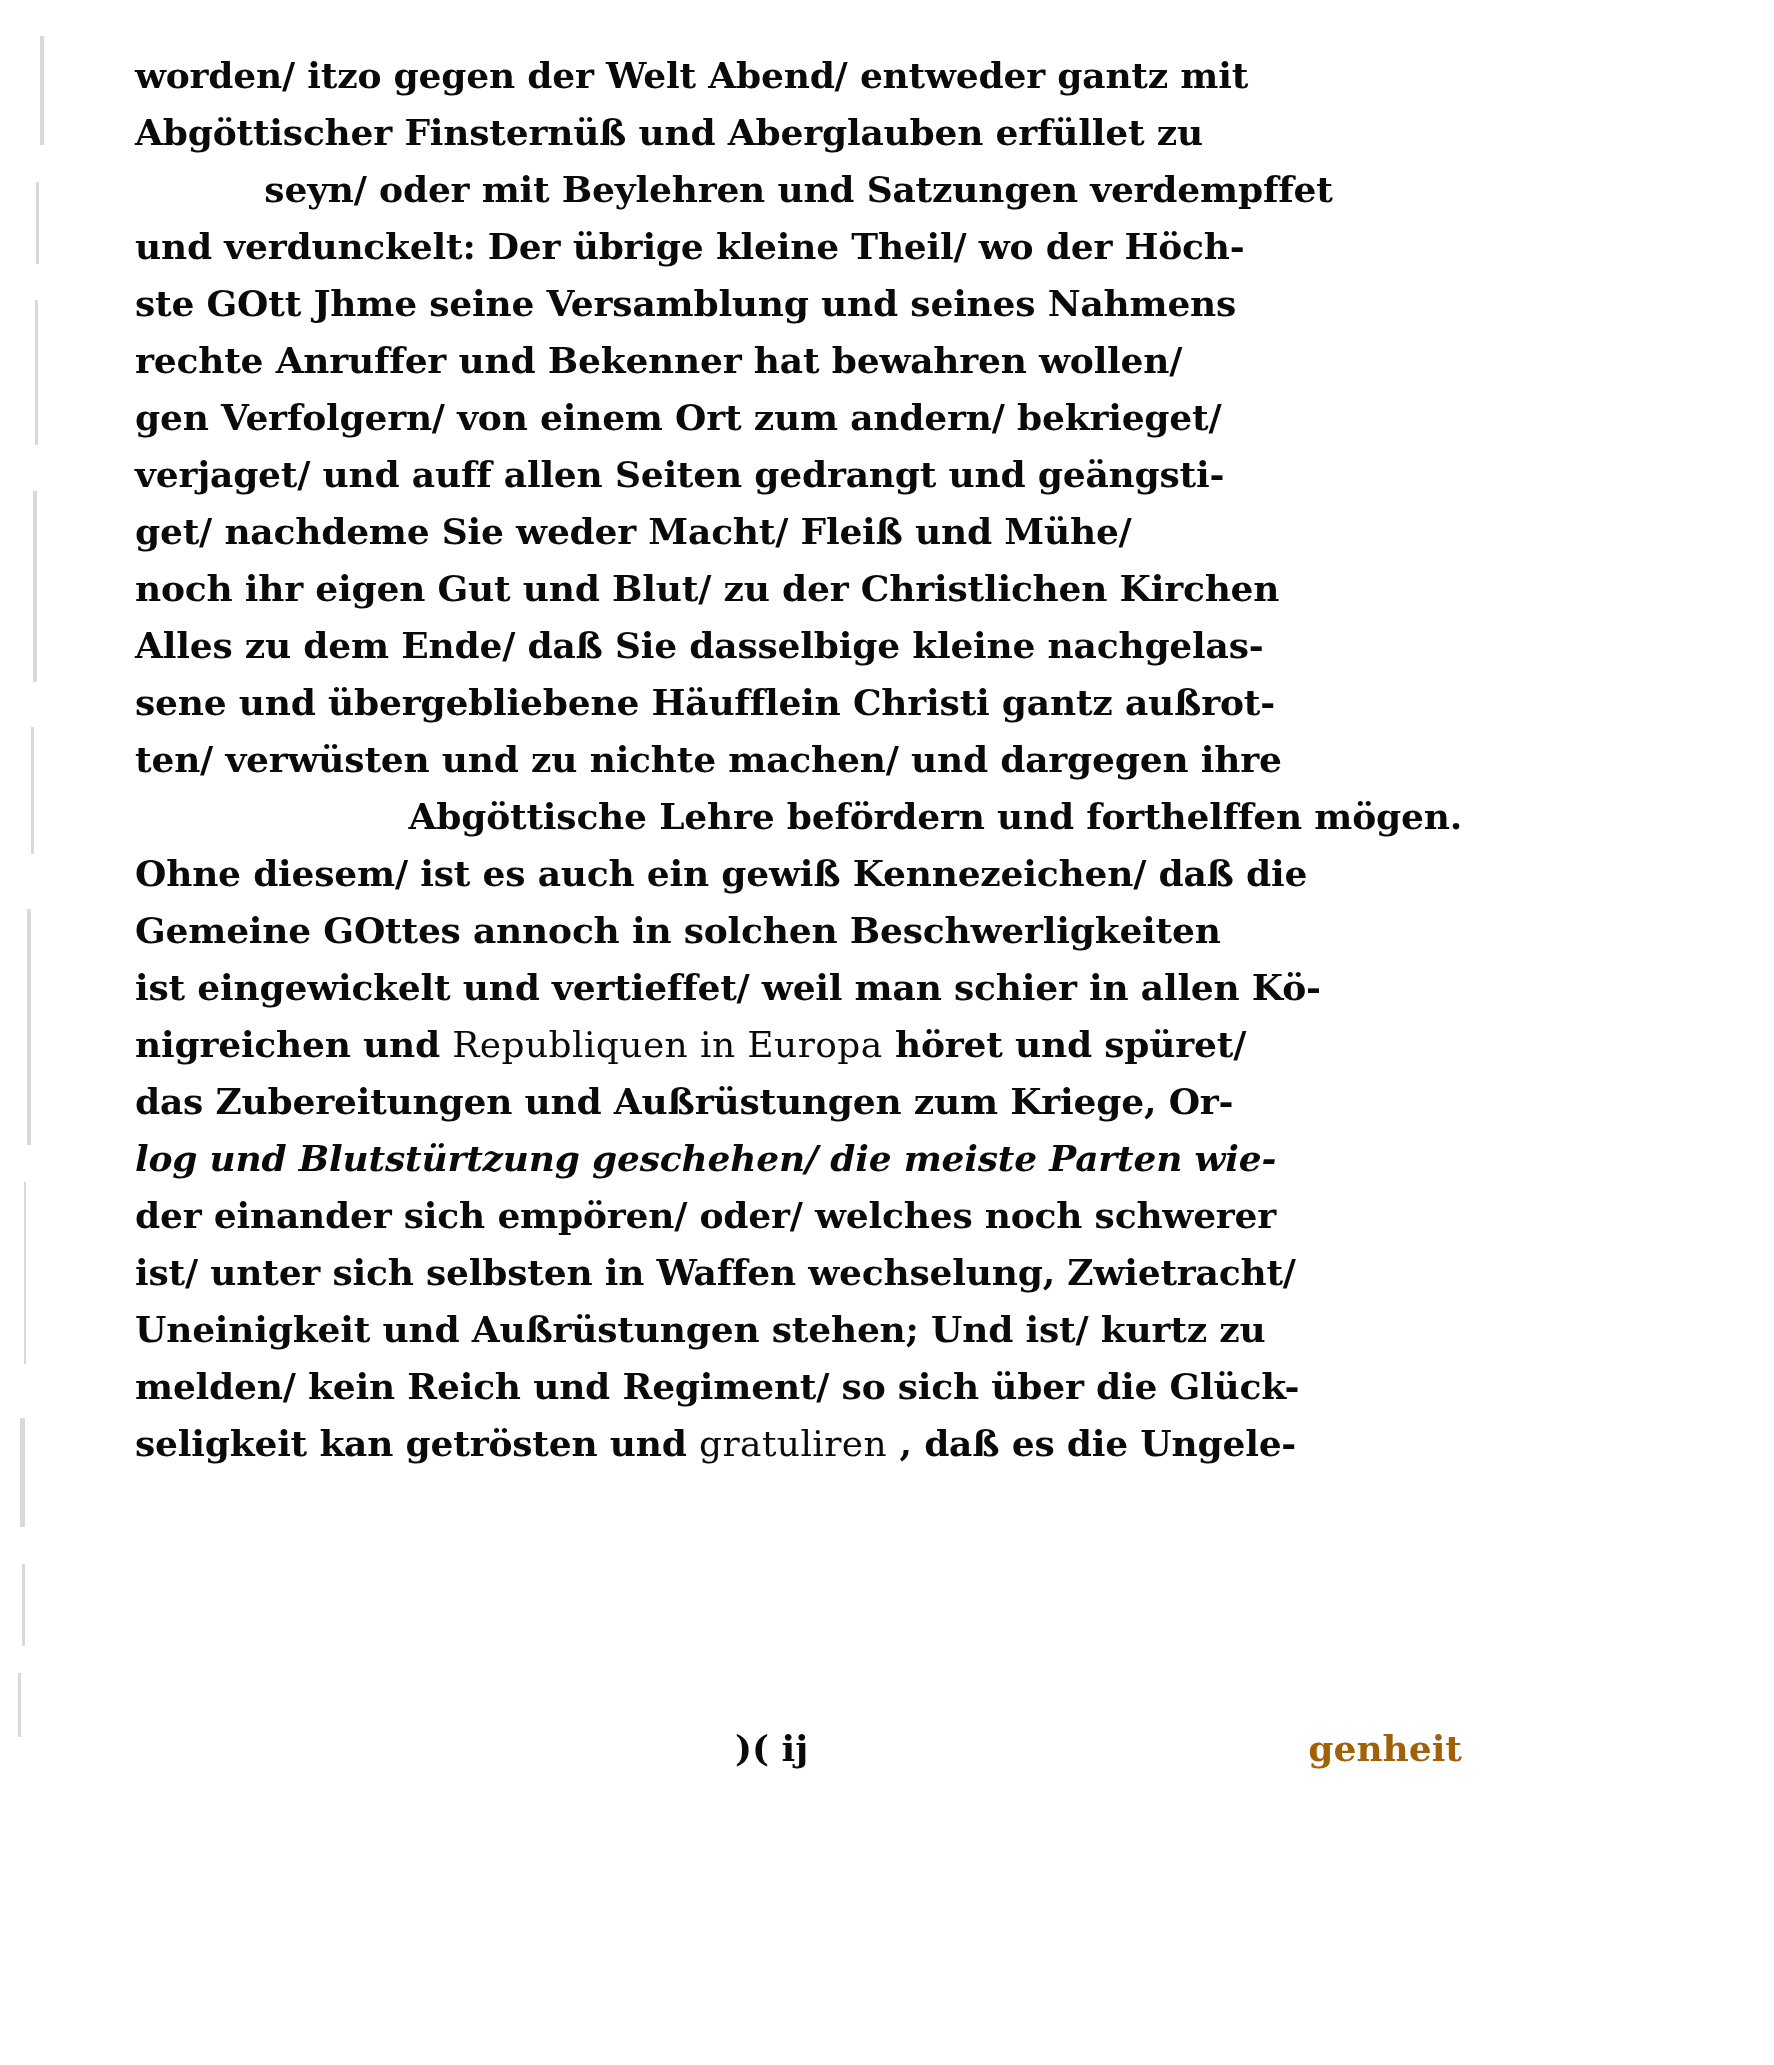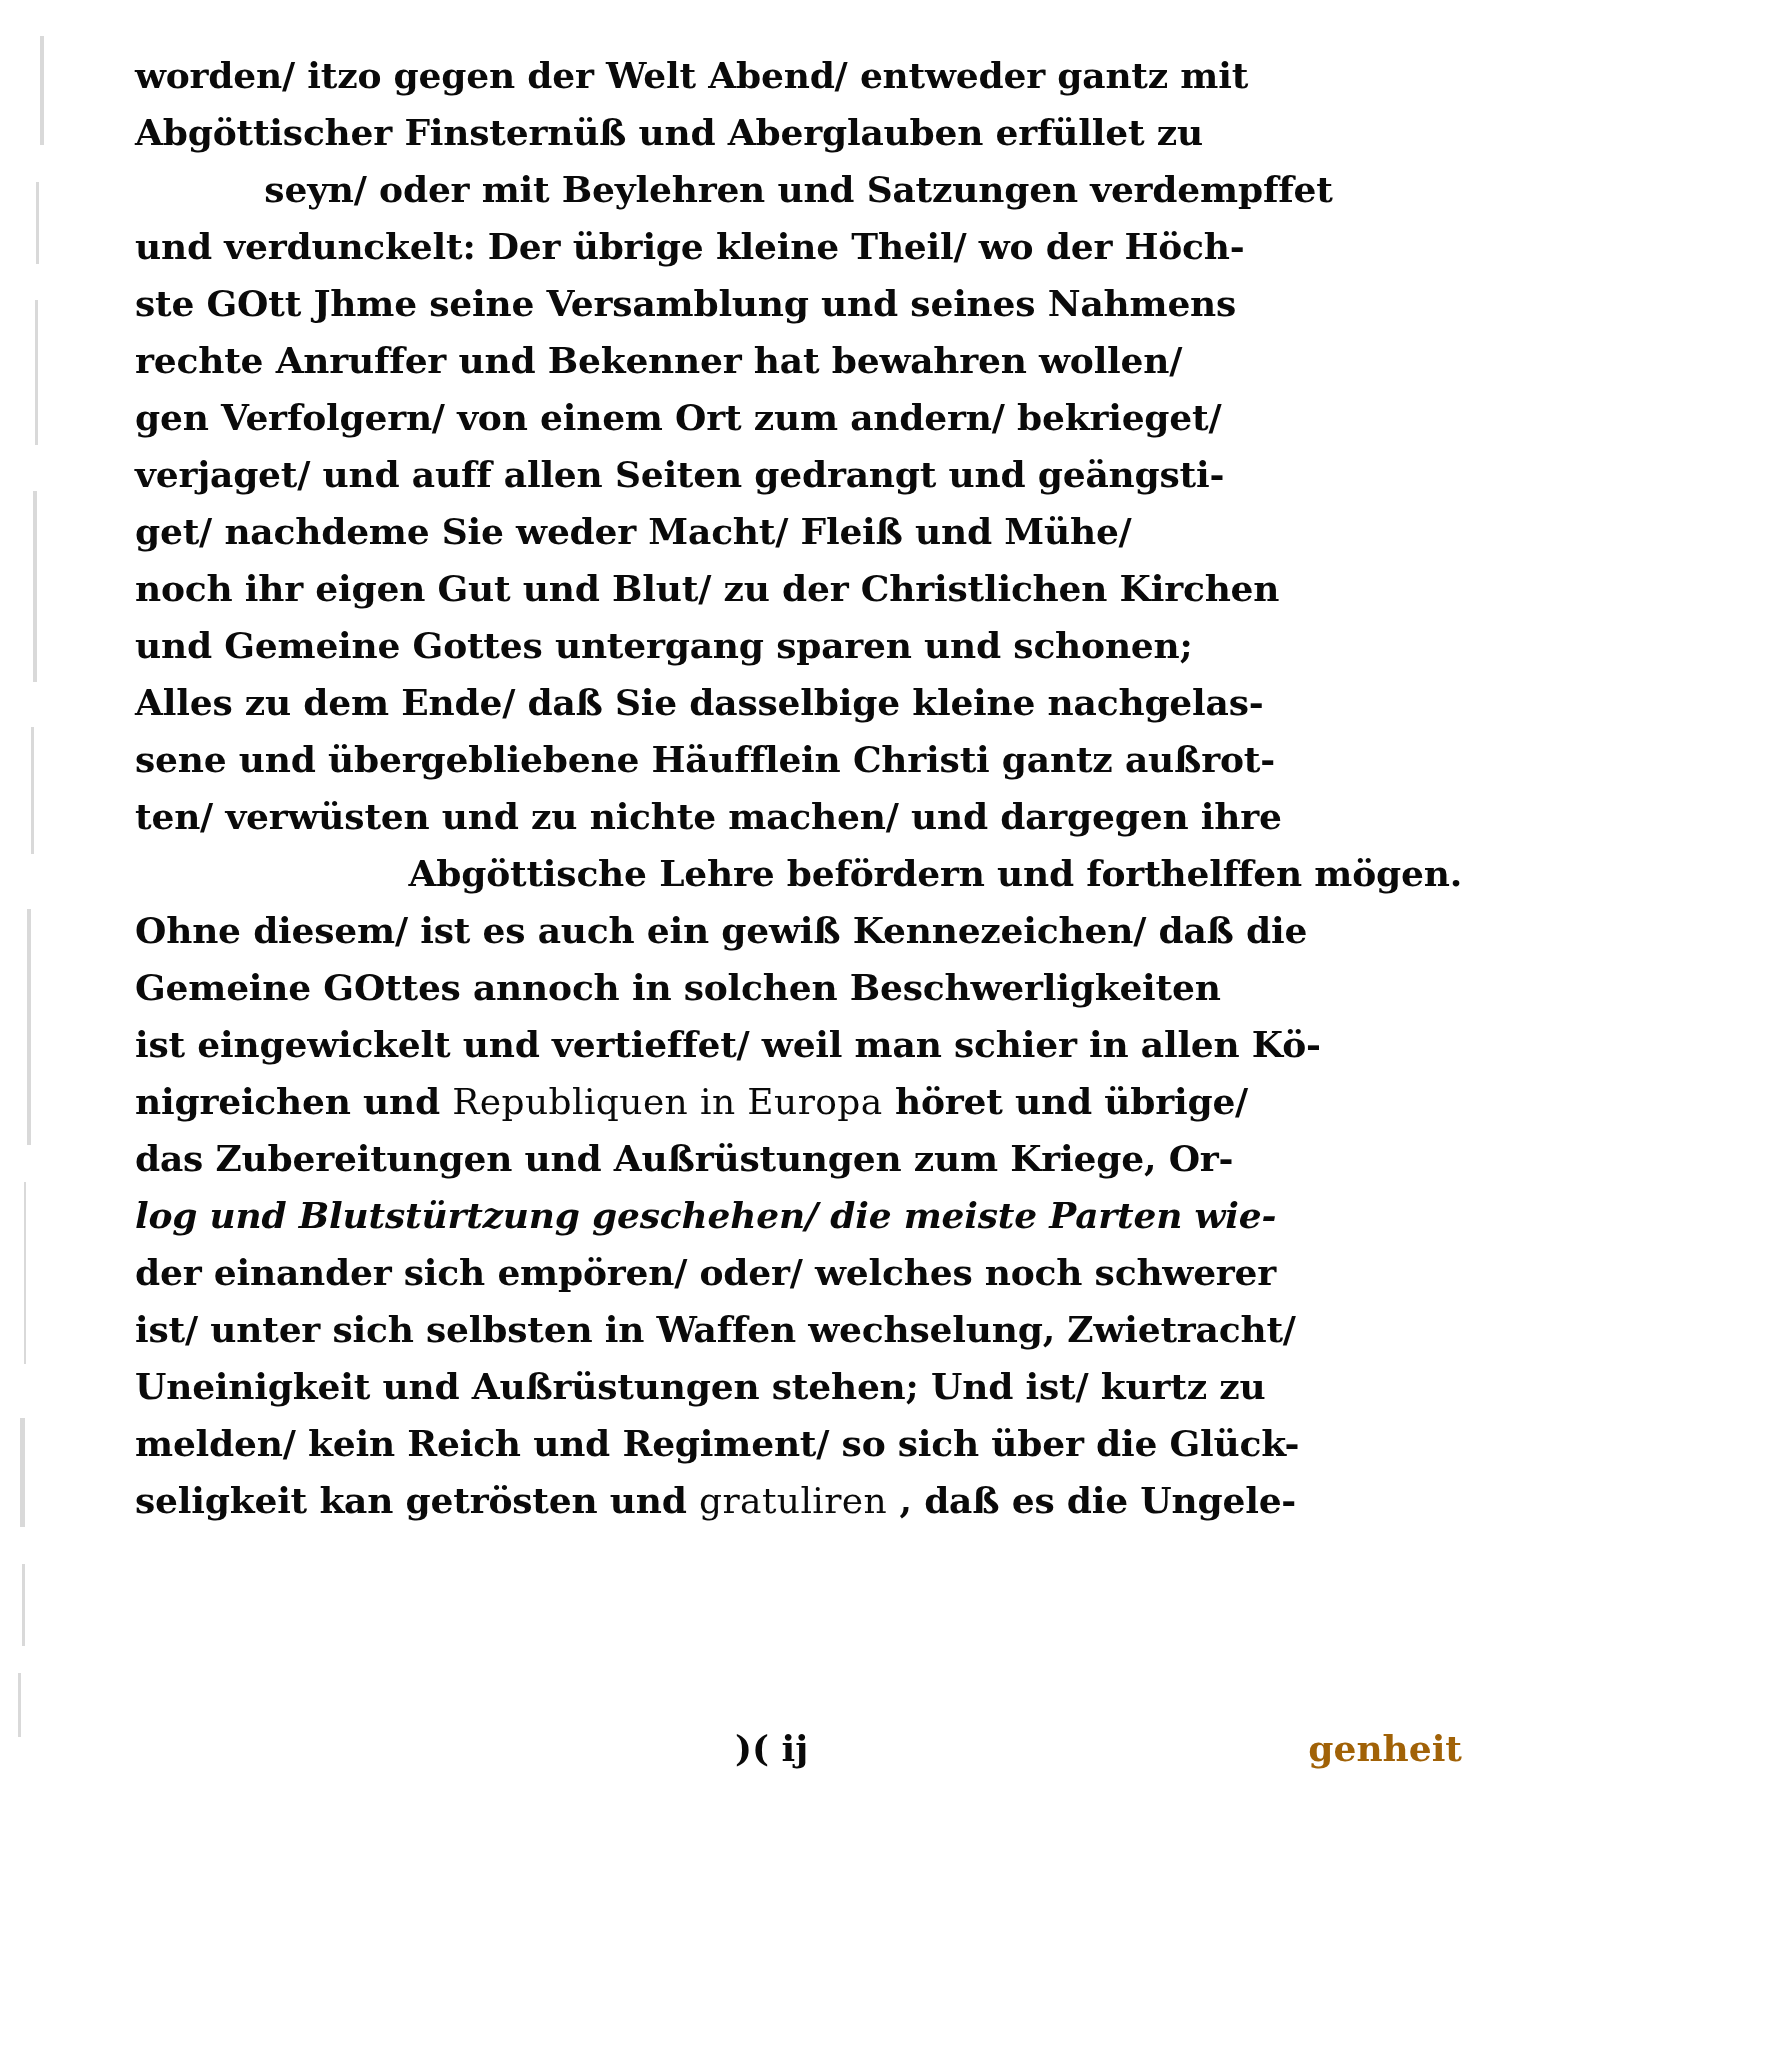--- a/index.html
+++ b/index.html
@@ -123,33 +123,32 @@
     <span class="line" style="transform: scaleX(1);">worden/ itzo gegen der Welt Abend/ entweder gantz mit</span>
     <span class="line" style="transform: scaleX(1);">Abgöttischer Finsternüß und Aberglauben erfüllet zu</span>
     <span class="line" style="transform: scaleX(1); text-align: center;">seyn/ oder mit Beylehren und Satzungen verdempffet</span>
     <span class="line" style="transform: scaleX(1);">und verdunckelt: Der übrige kleine Theil/ wo der Höch-</span>
     <span class="line" style="transform: scaleX(1);">ste GOtt Jhme seine Versamblung und seines Nahmens</span>
     <span class="line" style="transform: scaleX(1);">rechte Anruffer und Bekenner hat bewahren wollen/</span>
     <span class="line" style="transform: scaleX(1);">gen Verfolgern/ von einem Ort zum andern/ bekrieget/</span>
     <span class="line" style="transform: scaleX(1);">verjaget/ und auff allen Seiten gedrangt und geängsti-</span>
     <span class="line" style="transform: scaleX(1);">get/ nachdeme Sie weder Macht/ Fleiß und Mühe/</span>
     <span class="line" style="transform: scaleX(1);">noch ihr eigen Gut und Blut/ zu der Christlichen Kirchen</span>
-    <span class="line" style="transform: scaleX(1);">und Gemeine Gottes untergang sparen und schonen;</span>
     <span class="line" style="transform: scaleX(1);">Alles zu dem Ende/ daß Sie dasselbige kleine nachgelas-</span>
     <span class="line" style="transform: scaleX(1);">sene und übergebliebene Häufflein Christi gantz außrot-</span>
     <span class="line" style="transform: scaleX(1);">ten/ verwüsten und zu nichte machen/ und dargegen ihre</span>
     <span class="line" style="transform: scaleX(1); text-align: right;">Abgöttische Lehre befördern und forthelffen mögen.</span>
     <span class="line" style="transform: scaleX(1);">Ohne diesem/ ist es auch ein gewiß Kennezeichen/ daß die</span>
     <span class="line" style="transform: scaleX(1);">Gemeine GOttes annoch in solchen Beschwerligkeiten</span>
     <span class="line" style="transform: scaleX(1);">ist eingewickelt und vertieffet/ weil man schier in allen Kö-</span>
 
     <span class="line" style="transform: scaleX(1);">
       <span>nigreichen und</span>
       <span class="roman">Republiquen in Europa</span>
-      <span>höret und übrige/</span>
+      <span>höret und spüret/</span>
     </span>
 
     <span class="line" style="transform: scaleX(1);">das Zubereitungen und Außrüstungen zum Kriege, Or-</span>
     <span class="line" style="transform: scaleX(1); font-style: italic;">log und Blutstürtzung geschehen/ die meiste Parten wie-</span>
     <span class="line" style="transform: scaleX(1);">der einander sich empören/ oder/ welches noch schwerer</span>
     <span class="line" style="transform: scaleX(1);">ist/ unter sich selbsten in Waffen wechselung, Zwietracht/</span>
     <span class="line" style="transform: scaleX(1);">Uneinigkeit und Außrüstungen stehen; Und ist/ kurtz zu</span>
     <span class="line" style="transform: scaleX(1);">melden/ kein Reich und Regiment/ so sich über die Glück-</span>
 
     <span class="line" style="transform: scaleX(1);">

